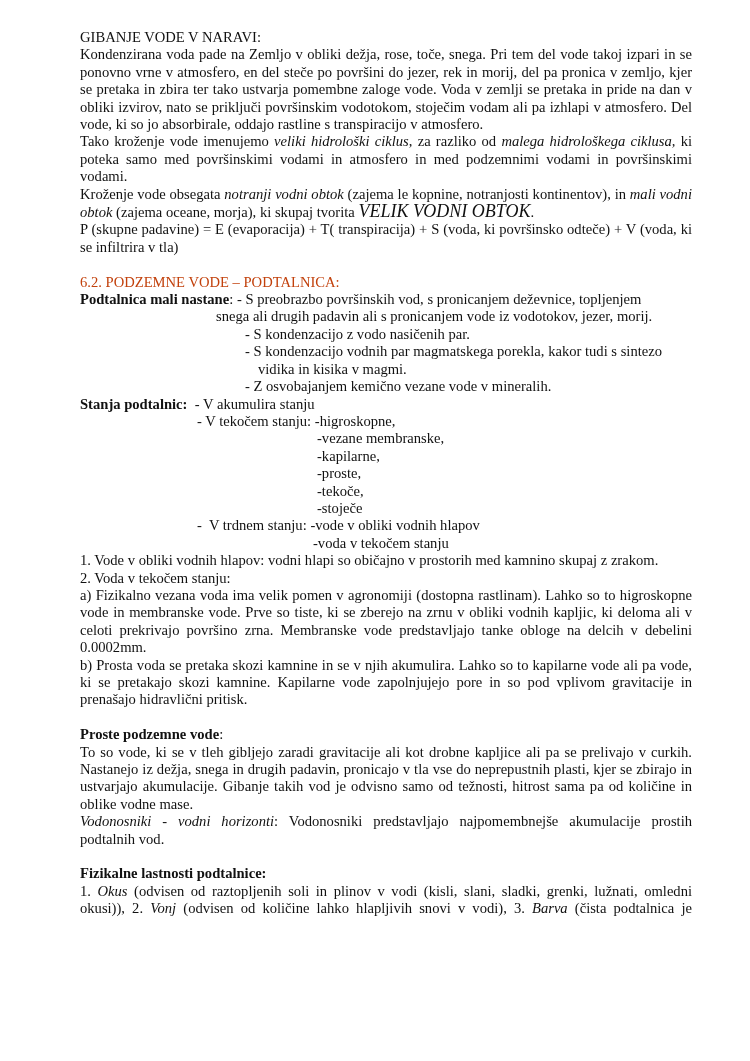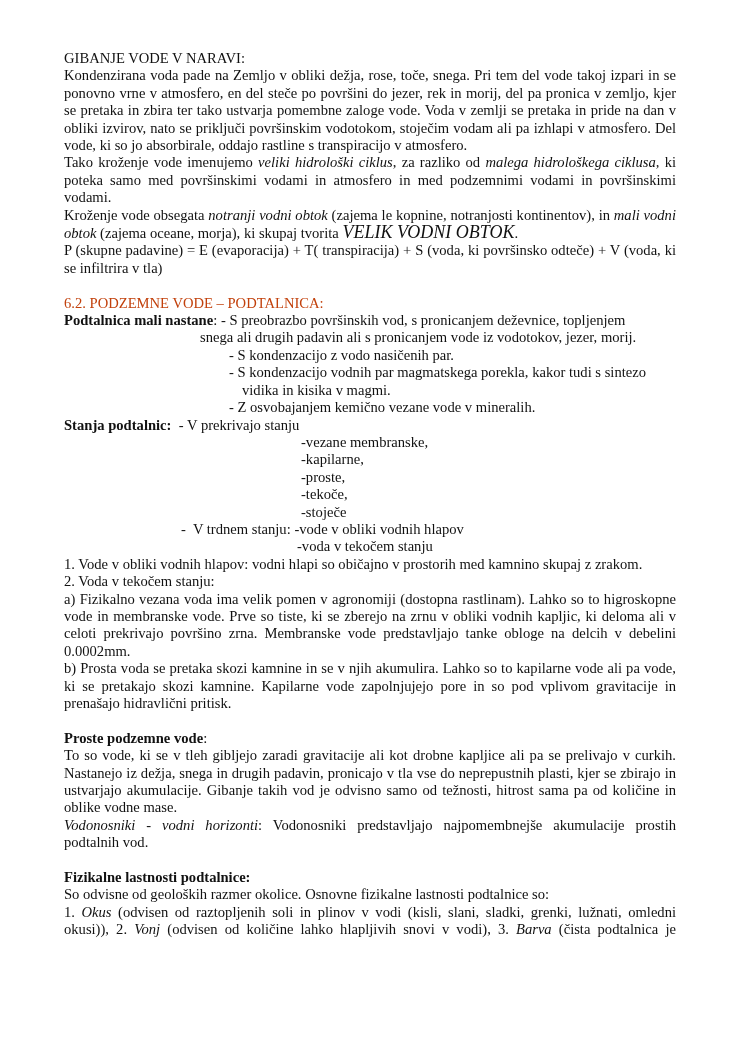--- a/index.html
+++ b/index.html
@@ -1,20 +1,20 @@
 <!DOCTYPE html>
 <html><head>
   <meta charset="utf-8">
   <style>
     html, body { margin: 0; padding: 0; background: #ffffff; }
     body { width: 750px; height: 1061px; overflow: hidden; position: relative; }
     .page {
-      position: absolute; left: 64px; top: 29px; width: 612px;
+      position: absolute; left: 80px; top: 29px; width: 612px;
       font-family: "Liberation Serif", "DejaVu Serif", serif;
-      font-size: 14.6px; line-height: 17.4px; color: #111111; margin-top: 21px;
+      font-size: 14.6px; line-height: 17.4px; color: #111111;
     }
     p { margin: 0; }
     .just { text-align: justify; text-align-last: left; }
     .just-full { text-align: justify; text-align-last: justify; }
     .red { color: #c2410c; }
     .gap { height: 17.4px; }
     b { font-weight: bold; }
     i { font-style: italic; }
     .u { }
     .line { white-space: nowrap; display: block; }
@@ -38,21 +38,22 @@
   <div>
     <span class="line"><b>Podtalnica mali nastane</b><span>: - S preobrazbo površinskih vod, s pronicanjem deževnice, topljenjem</span></span>
     <span class="line" style="padding-left:136px">snega ali drugih padavin ali s pronicanjem vode iz vodotokov, jezer, morij.</span>
     <span class="line" style="padding-left:165px">- S kondenzacijo z vodo nasičenih par.</span>
     <span class="line" style="padding-left:165px">- S kondenzacijo vodnih par magmatskega porekla, kakor tudi s sintezo</span>
     <span class="line" style="padding-left:178px">vidika in kisika v magmi.</span>
     <span class="line" style="padding-left:165px">- Z osvobajanjem kemično vezane vode v mineralih.</span>
   </div>
 
   <div>
-    <span class="line"><b>Stanja podtalnic:</b>&nbsp; <span>- V prekrivajo stanju</span></span>
+    <span class="line"><b>Stanja podtalnic:</b>&nbsp; <span>- V akumulira stanju</span></span>
+    <span class="line" style="padding-left:117px"><span>- V tekočem stanju:</span> <span>-higroskopne,</span></span>
     <span class="line" style="padding-left:237px">-vezane membranske,</span>
     <span class="line" style="padding-left:237px">-kapilarne,</span>
     <span class="line" style="padding-left:237px">-proste,</span>
     <span class="line" style="padding-left:237px">-tekoče,</span>
     <span class="line" style="padding-left:237px">-stoječe</span>
     <span class="line" style="padding-left:117px"><span style="white-space:pre">-  V trdnem stanju:</span> <span>-vode v obliki vodnih hlapov</span></span>
     <span class="line" style="padding-left:233px">-voda v tekočem stanju</span>
   </div>
 
   <p><span>1. </span><span class="u">Vode v obliki vodnih hlapov</span><span>: vodni hlapi so običajno v prostorih med kamnino skupaj z zrakom.</span></p>
@@ -62,16 +63,15 @@
 
   <div class="gap"></div>
 
   <p><b>Proste podzemne vode</b><span>:</span></p>
   <p class="just">To so vode, ki se v tleh gibljejo zaradi gravitacije ali kot drobne kapljice ali pa se prelivajo v curkih. Nastanejo iz dežja, snega in drugih padavin, pronicajo v tla vse do neprepustnih plasti, kjer se zbirajo in ustvarjajo akumulacije. Gibanje takih vod je odvisno samo od težnosti, hitrost sama pa od količine in oblike vodne mase.</p>
   <p class="just"><i>Vodonosniki - vodni horizonti</i><span>: Vodonosniki predstavljajo najpomembnejše akumulacije prostih podtalnih vod.</span></p>
 
   <div class="gap"></div>
 
   <p><b>Fizikalne lastnosti podtalnice:</b></p>
-  <p>So odvisne od geoloških razmer okolice. Osnovne fizikalne lastnosti podtalnice so:</p>
   <p class="just-full"><span>1. </span><i class="u">Okus</i><span> (odvisen od raztopljenih soli in plinov v vodi (kisli, slani, sladki, grenki, lužnati, omledni okusi)), 2. </span><i class="u">Vonj</i><span> (odvisen od količine lahko hlapljivih snovi v vodi), 3. </span><i class="u">Barva</i><span> (čista podtalnica je</span></p>
 
 </div>
 
 </body></html>

